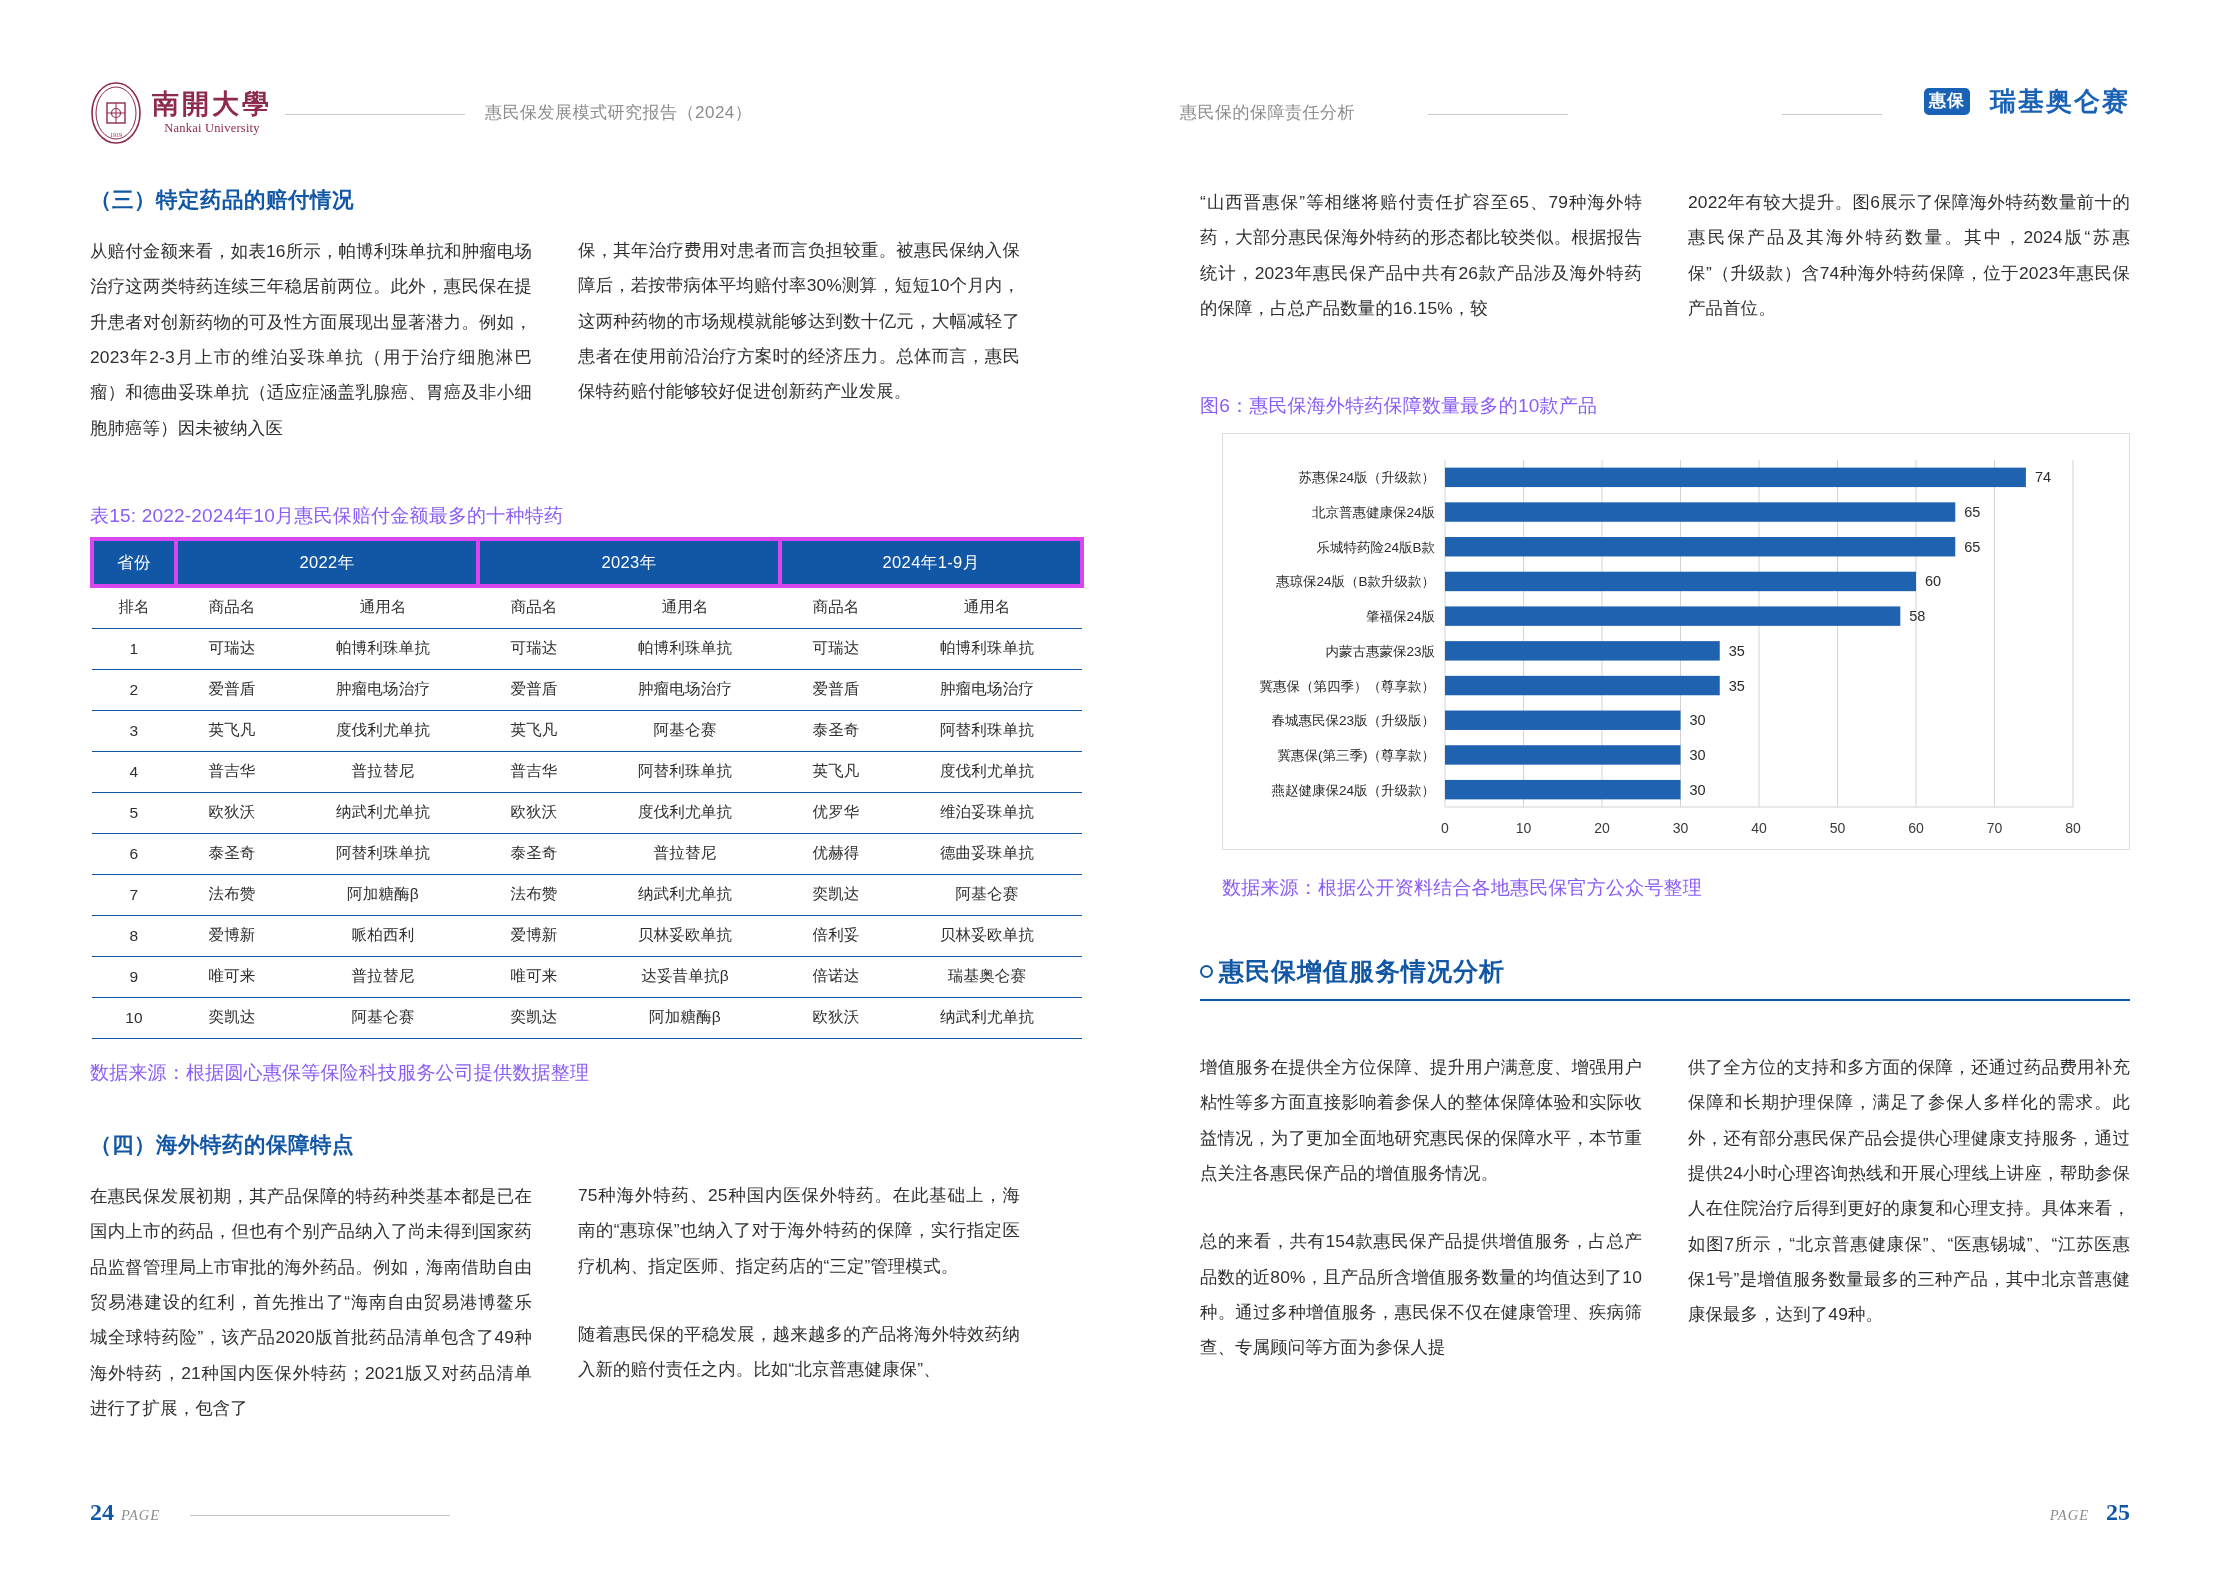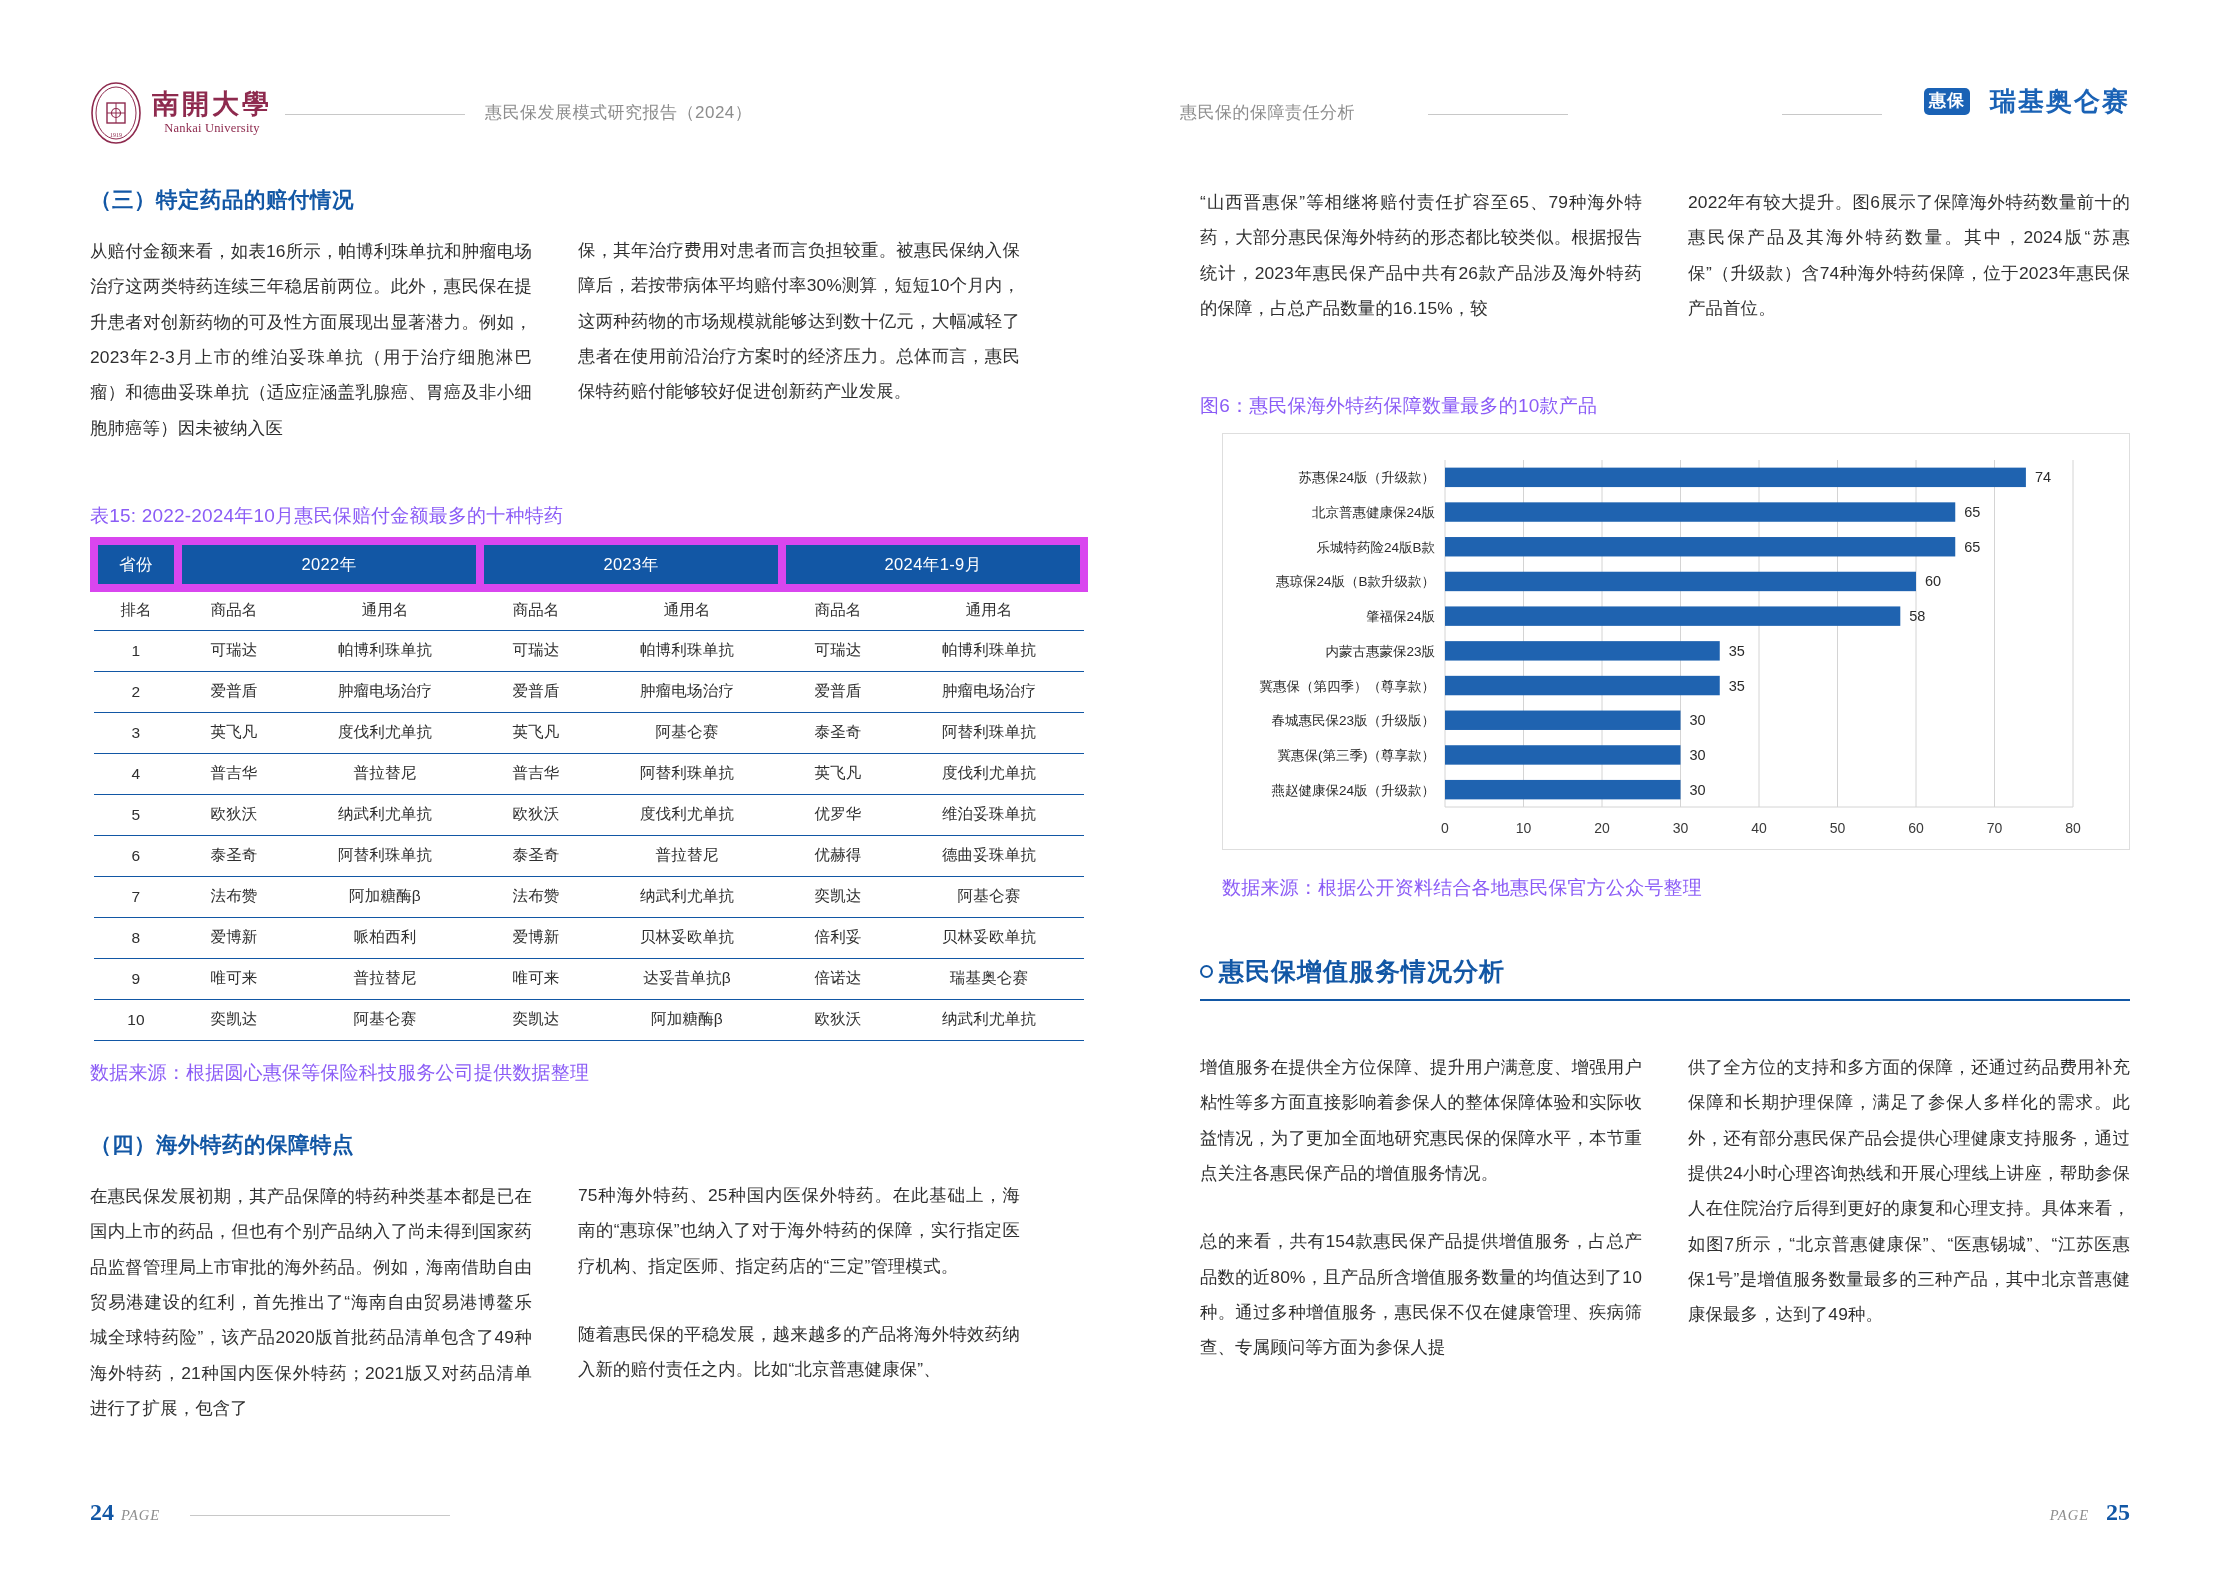--- a/index.html
+++ b/index.html
@@ -53,21 +53,21 @@
   }
   p.body + p.body { margin-top:33px; }
 
   
   .cap {
     font-size:19px; color:#8b5cf6; letter-spacing:0.2px; white-space:nowrap;
   }
   table.t15 { border-collapse:collapse; width:100%; table-layout:fixed; }
   table.t15 th.grp {
     background:#1257a5; color:#fff; font-size:16.5px; font-weight:normal;
-    height:47px; text-align:center; border:8px solid #d946ef; letter-spacing:0.4px;
+    height:47px; text-align:center; border:4px solid #d946ef; letter-spacing:0.4px;
   }
   table.t15 th.sub {
     font-size:15.5px; font-weight:normal; color:#2f2f2f; height:42px;
     text-align:center; border-bottom:1.6px solid #1257a5;
   }
   table.t15 td {
     font-size:15.5px; color:#2f2f2f; height:41px; text-align:center;
     border-bottom:1.6px solid #1257a5; letter-spacing:0.2px; white-space:nowrap;
   }
   table.t15 tr:last-child td { border-bottom:1.6px solid #1257a5; }

